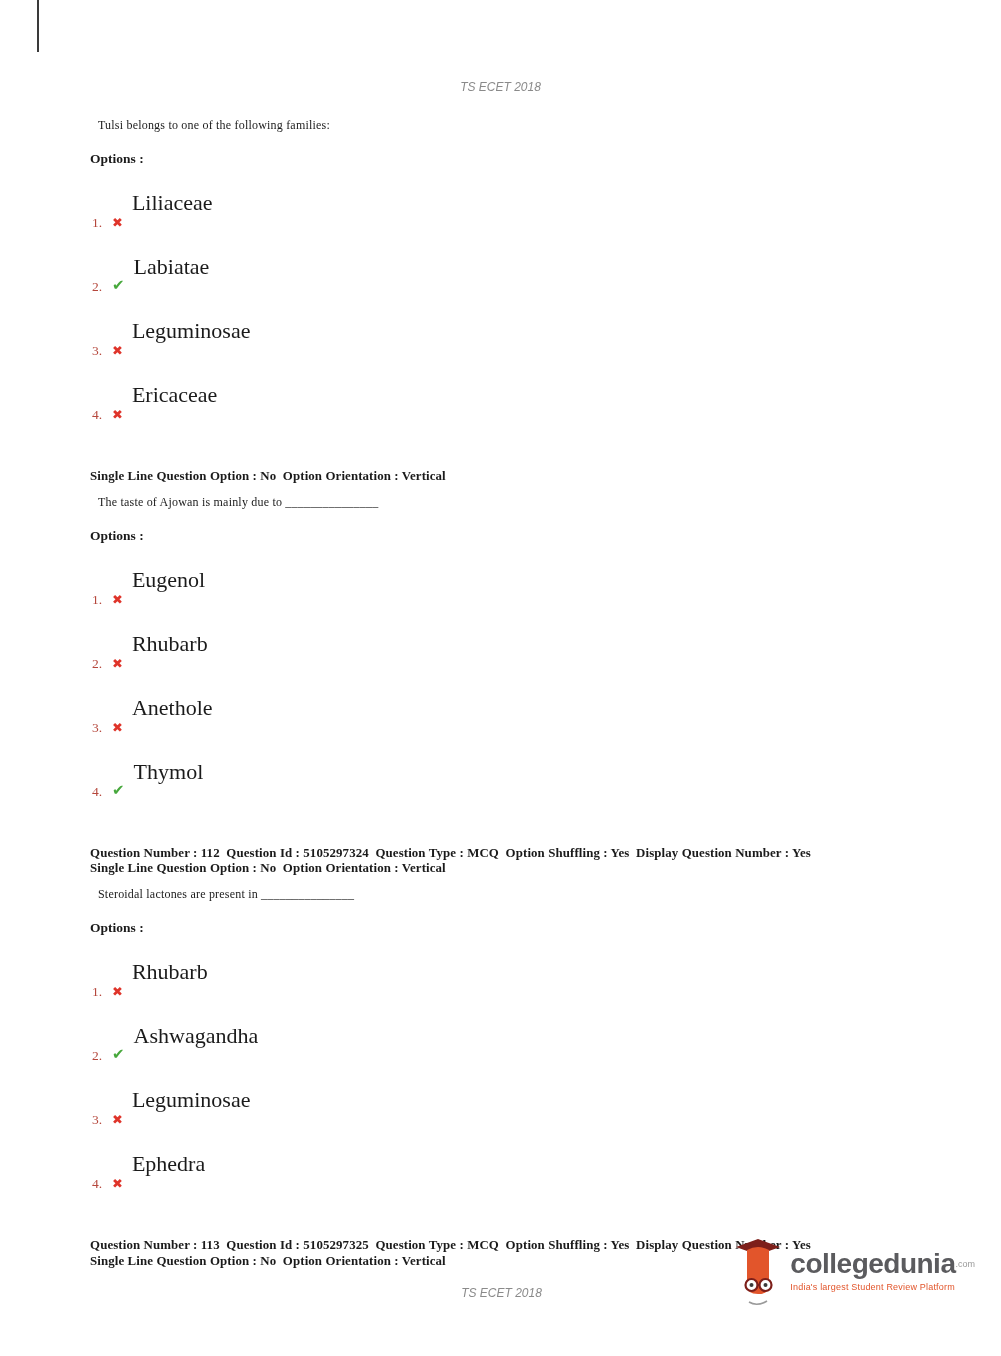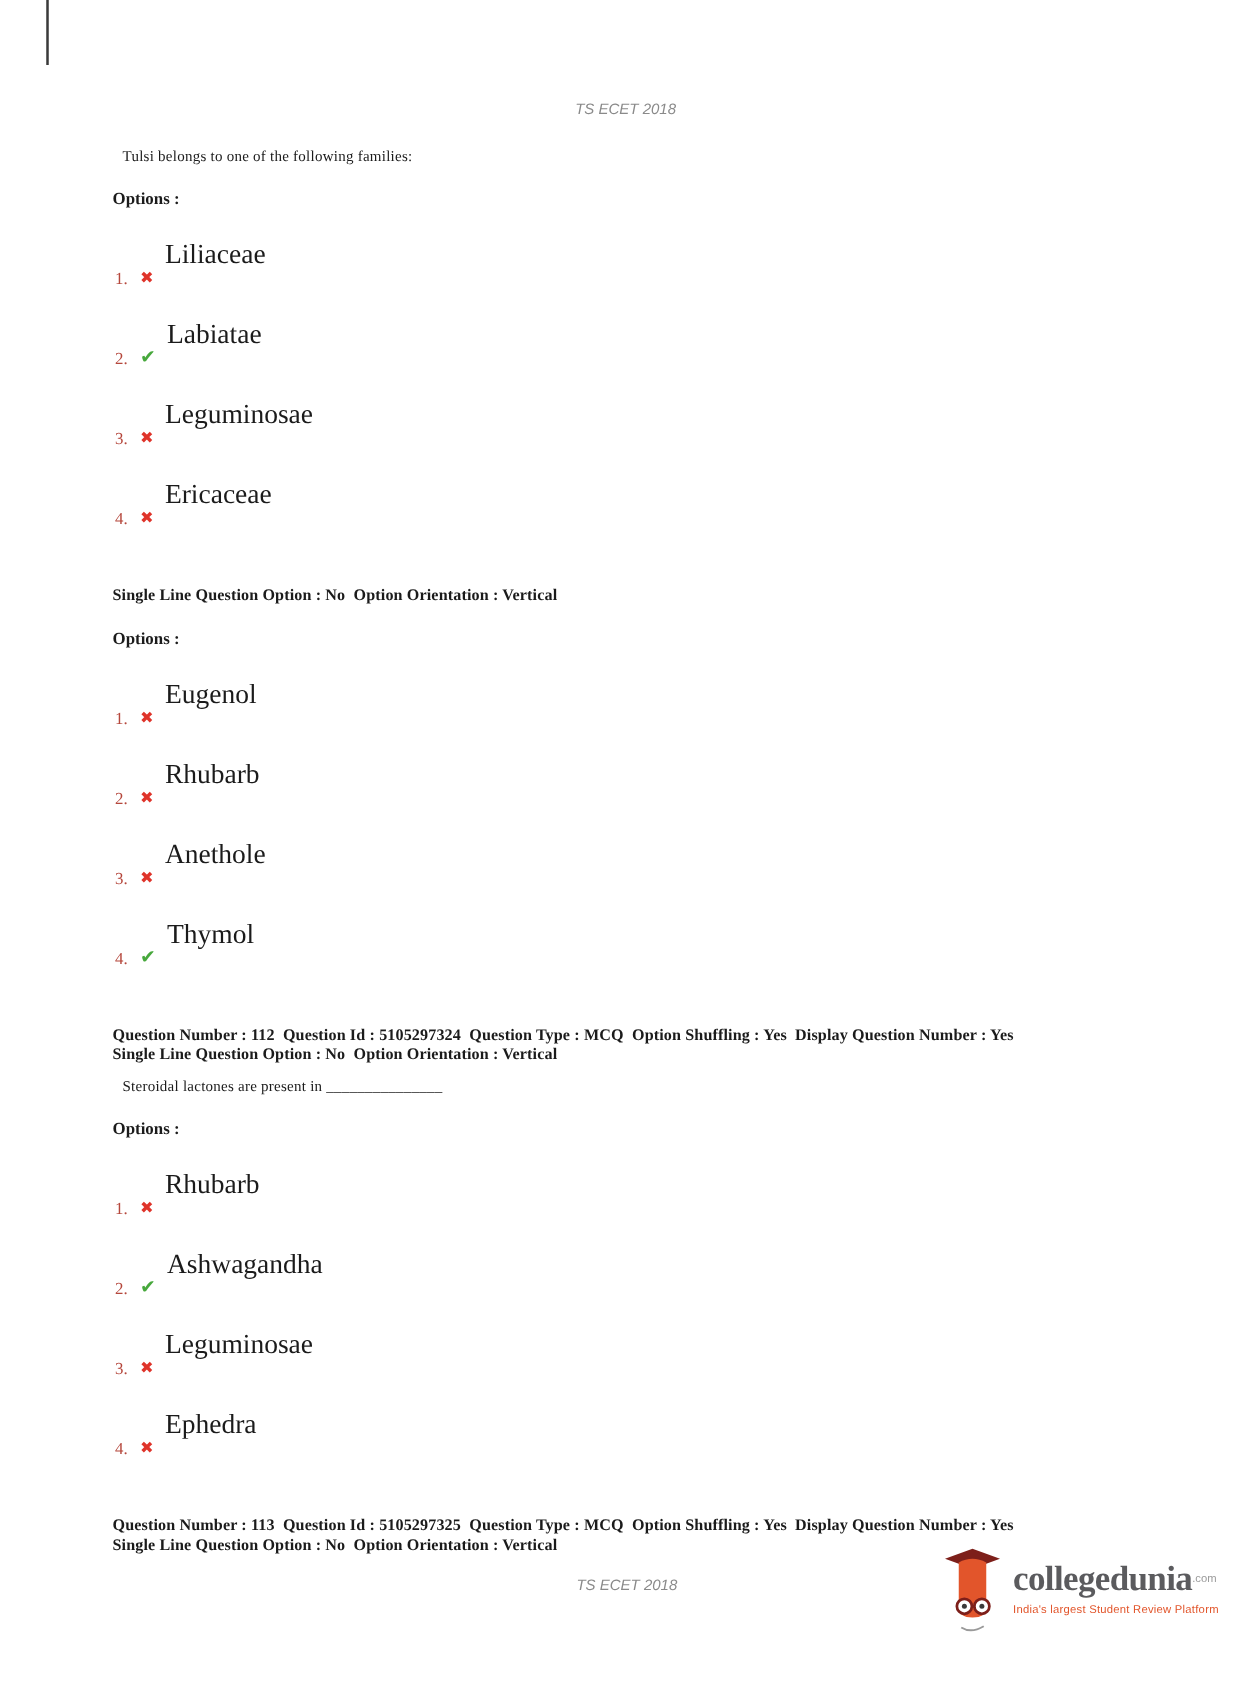--- a/index.html
+++ b/index.html
@@ -87,21 +87,21 @@
   .logo {
     position: absolute;
     right: 26px;
     top: 1238px;
     display: flex;
     align-items: flex-start;
     gap: 9px;
   }
   .logo-text { padding-top: 12px; }
   .brand {
-    font-family: Liberation Serif, serif;
+    font-family: Liberation Sans, sans-serif;
     font-weight: bold;
     font-size: 28px;
     color: #5b5b5e;
     letter-spacing: -0.5px;
     line-height: 1;
   }
   .brand-suffix {
     font-family: "Liberation Sans", sans-serif;
     font-size: 9px;
     color: #9a9a9a;
@@ -148,20 +148,21 @@
       <span class="opt-num">4.</span>
       <span class="opt-icon" data-status="wrong">✖</span>
       <span class="opt-label">Ericaceae</span>
     </div>
   </section>
 
   <section>
     <div class="meta">
       <div>Single Line Question Option : No  Option Orientation : Vertical</div>
     </div>
+    <p class="q-text after-meta">The taste of Ajowan is mainly due to  _______________</p>
     <p class="options-label">Options :</p>
 
     <div class="option">
       <span class="opt-num">1.</span>
       <span class="opt-icon" data-status="wrong">✖</span>
       <span class="opt-label">Eugenol</span>
     </div>
     <div class="option">
       <span class="opt-num">2.</span>
       <span class="opt-icon" data-status="wrong">✖</span>

